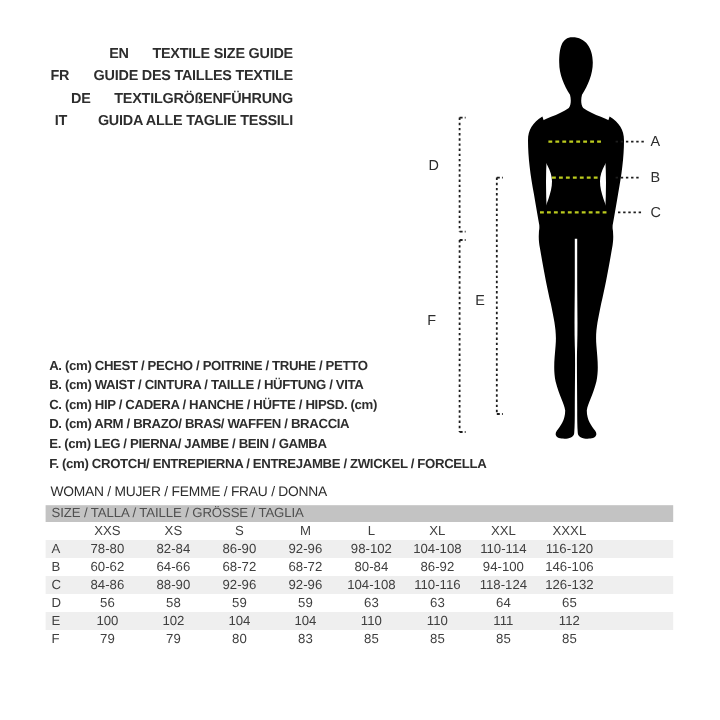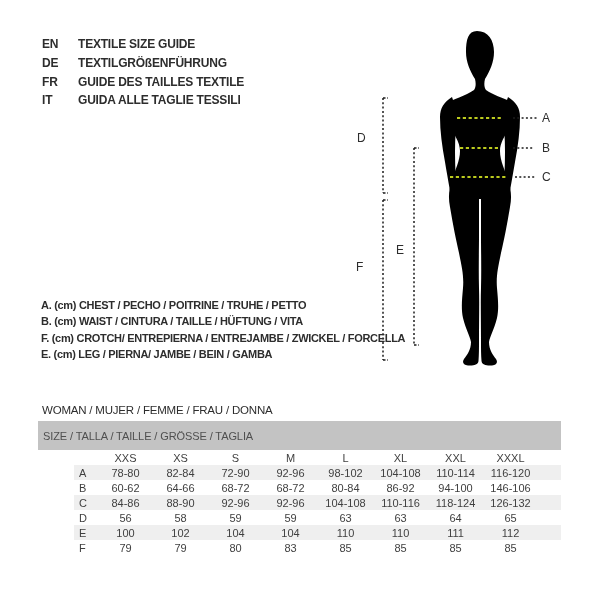--- a/index.html
+++ b/index.html
@@ -3,56 +3,56 @@
 <meta charset="utf-8">
 <style>
   html,body{margin:0;padding:0;}
   body{
     width:600px;height:600px;position:relative;background:#ffffff;
     font-family:"Liberation Sans", sans-serif;color:#2f2f2f;overflow:hidden;
   }
   
   .lang-block{position:absolute;left:42px;top:35px;}
   .lang-row{display:flex;height:18.7px;align-items:center;
-    font-size:12px;font-weight:700;letter-spacing:-0.2px;color:#2d2d2d;}
+    font-size:12px;font-weight:700;letter-spacing:-0.2px;color:#2d2d2d;justify-content:flex-end;}
   .lang-code{width:36px;flex:0 0 36px;}
   
   .measure-block{position:absolute;left:41px;top:297px;}
   .measure-row{height:16.3px;display:flex;align-items:center;
     font-size:11px;font-weight:700;letter-spacing:-0.3px;color:#2d2d2d;white-space:nowrap;}
   
   .section-title{position:absolute;left:42px;top:404px;
     font-size:11.5px;font-weight:400;letter-spacing:-0.2px;color:#2d2d2d;}
   
   .size-table{position:absolute;left:38px;top:421px;width:523px;font-size:11px;color:#3f3f3f;}
-  .size-bar{height:29px;background:#c3c3c3;color:#4f4f4f;display:flex;align-items:center;
+  .size-bar{height:14px;background:#c3c3c3;color:#4f4f4f;display:flex;align-items:center;
     padding-left:5px;box-sizing:border-box;letter-spacing:-0.1px;}
-  .t-row{display:grid;grid-template-columns:24px repeat(8,55px) 1fr;height:15px;align-items:center;margin-left:36px;}
+  .t-row{display:grid;grid-template-columns:24px repeat(8,55px) 1fr;height:15px;align-items:center;}
   .t-row.alt{background:#efefef;}
   .t-cell{text-align:center;white-space:nowrap;}
   .t-letter{text-align:left;padding-left:5px;}
   
   svg.figure{position:absolute;left:340px;top:20px;}
   .fig-label{font-family:"Liberation Sans", sans-serif;font-size:12px;fill:#2d2d2d;}
 </style>
 </head>
 <body>
 
 <div class="lang-block">
     <div class="lang-row">
       <span class="lang-code">EN</span>
       <span class="lang-label">TEXTILE SIZE GUIDE</span>
     </div>
     <div class="lang-row">
+      <span class="lang-code">FR</span>
+      <span class="lang-label">GUIDE DES TAILLES TEXTILE</span>
+    </div>
+    <div class="lang-row">
       <span class="lang-code">DE</span>
       <span class="lang-label">TEXTILGRÖßENFÜHRUNG</span>
-    </div>
-    <div class="lang-row">
-      <span class="lang-code">FR</span>
-      <span class="lang-label">GUIDE DES TAILLES TEXTILE</span>
     </div>
     <div class="lang-row">
       <span class="lang-code">IT</span>
       <span class="lang-label">GUIDA ALLE TAGLIE TESSILI</span>
     </div>
   </div>
 
 <svg class="figure" width="235" height="390" viewBox="340 20 235 390">
 
   <path fill="#000000" d="
@@ -110,22 +110,24 @@
     <line x1="383" y1="200" x2="383" y2="360" stroke-dasharray="2 2.3"></line>
     <line x1="383" y1="200" x2="388" y2="200" stroke-dasharray="2.5 1.8"></line>
     <line x1="383" y1="360" x2="388" y2="360" stroke-dasharray="2.5 1.8"></line>
   </g>
   <text class="fig-label" x="356" y="271">F</text>
 </svg>
 
 <div class="measure-block">
     <div class="measure-row">A. (cm) CHEST / PECHO / POITRINE / TRUHE / PETTO</div>
     <div class="measure-row">B. (cm) WAIST / CINTURA / TAILLE / HÜFTUNG / VITA</div>
+    <div class="measure-row">C. (cm) HIP / CADERA / HANCHE / HÜFTE / HIPSD. (cm)</div>
+    <div class="measure-row">D. (cm) ARM / BRAZO/ BRAS/ WAFFEN / BRACCIA</div>
+    <div class="measure-row">E. (cm) LEG / PIERNA/ JAMBE / BEIN / GAMBA</div>
     <div class="measure-row">F. (cm) CROTCH/ ENTREPIERNA / ENTREJAMBE / ZWICKEL / FORCELLA</div>
-    <div class="measure-row">E. (cm) LEG / PIERNA/ JAMBE / BEIN / GAMBA</div>
   </div>
 
 <div class="section-title">WOMAN / MUJER / FEMME / FRAU / DONNA</div>
 
 <div class="size-table">
   <div class="size-bar">
     <span>SIZE / TALLA / TAILLE / GRÖSSE / TAGLIA</span>
   </div>
   <div class="t-row" id="col-header-row">
     <div class="t-cell t-letter"></div>
@@ -136,21 +138,21 @@
       <div class="t-cell">L</div>
       <div class="t-cell">XL</div>
       <div class="t-cell">XXL</div>
       <div class="t-cell">XXXL</div>
     </div>
   <div id="table-body">
       <div class="t-row alt">
         <div class="t-cell t-letter">A</div>
         <div class="t-cell">78-80</div>
         <div class="t-cell">82-84</div>
-        <div class="t-cell">72-90</div>
+        <div class="t-cell">86-90</div>
         <div class="t-cell">92-96</div>
         <div class="t-cell">98-102</div>
         <div class="t-cell">104-108</div>
         <div class="t-cell">110-114</div>
         <div class="t-cell">116-120</div>
       </div>
       <div class="t-row">
         <div class="t-cell t-letter">B</div>
         <div class="t-cell">60-62</div>
         <div class="t-cell">64-66</div>

